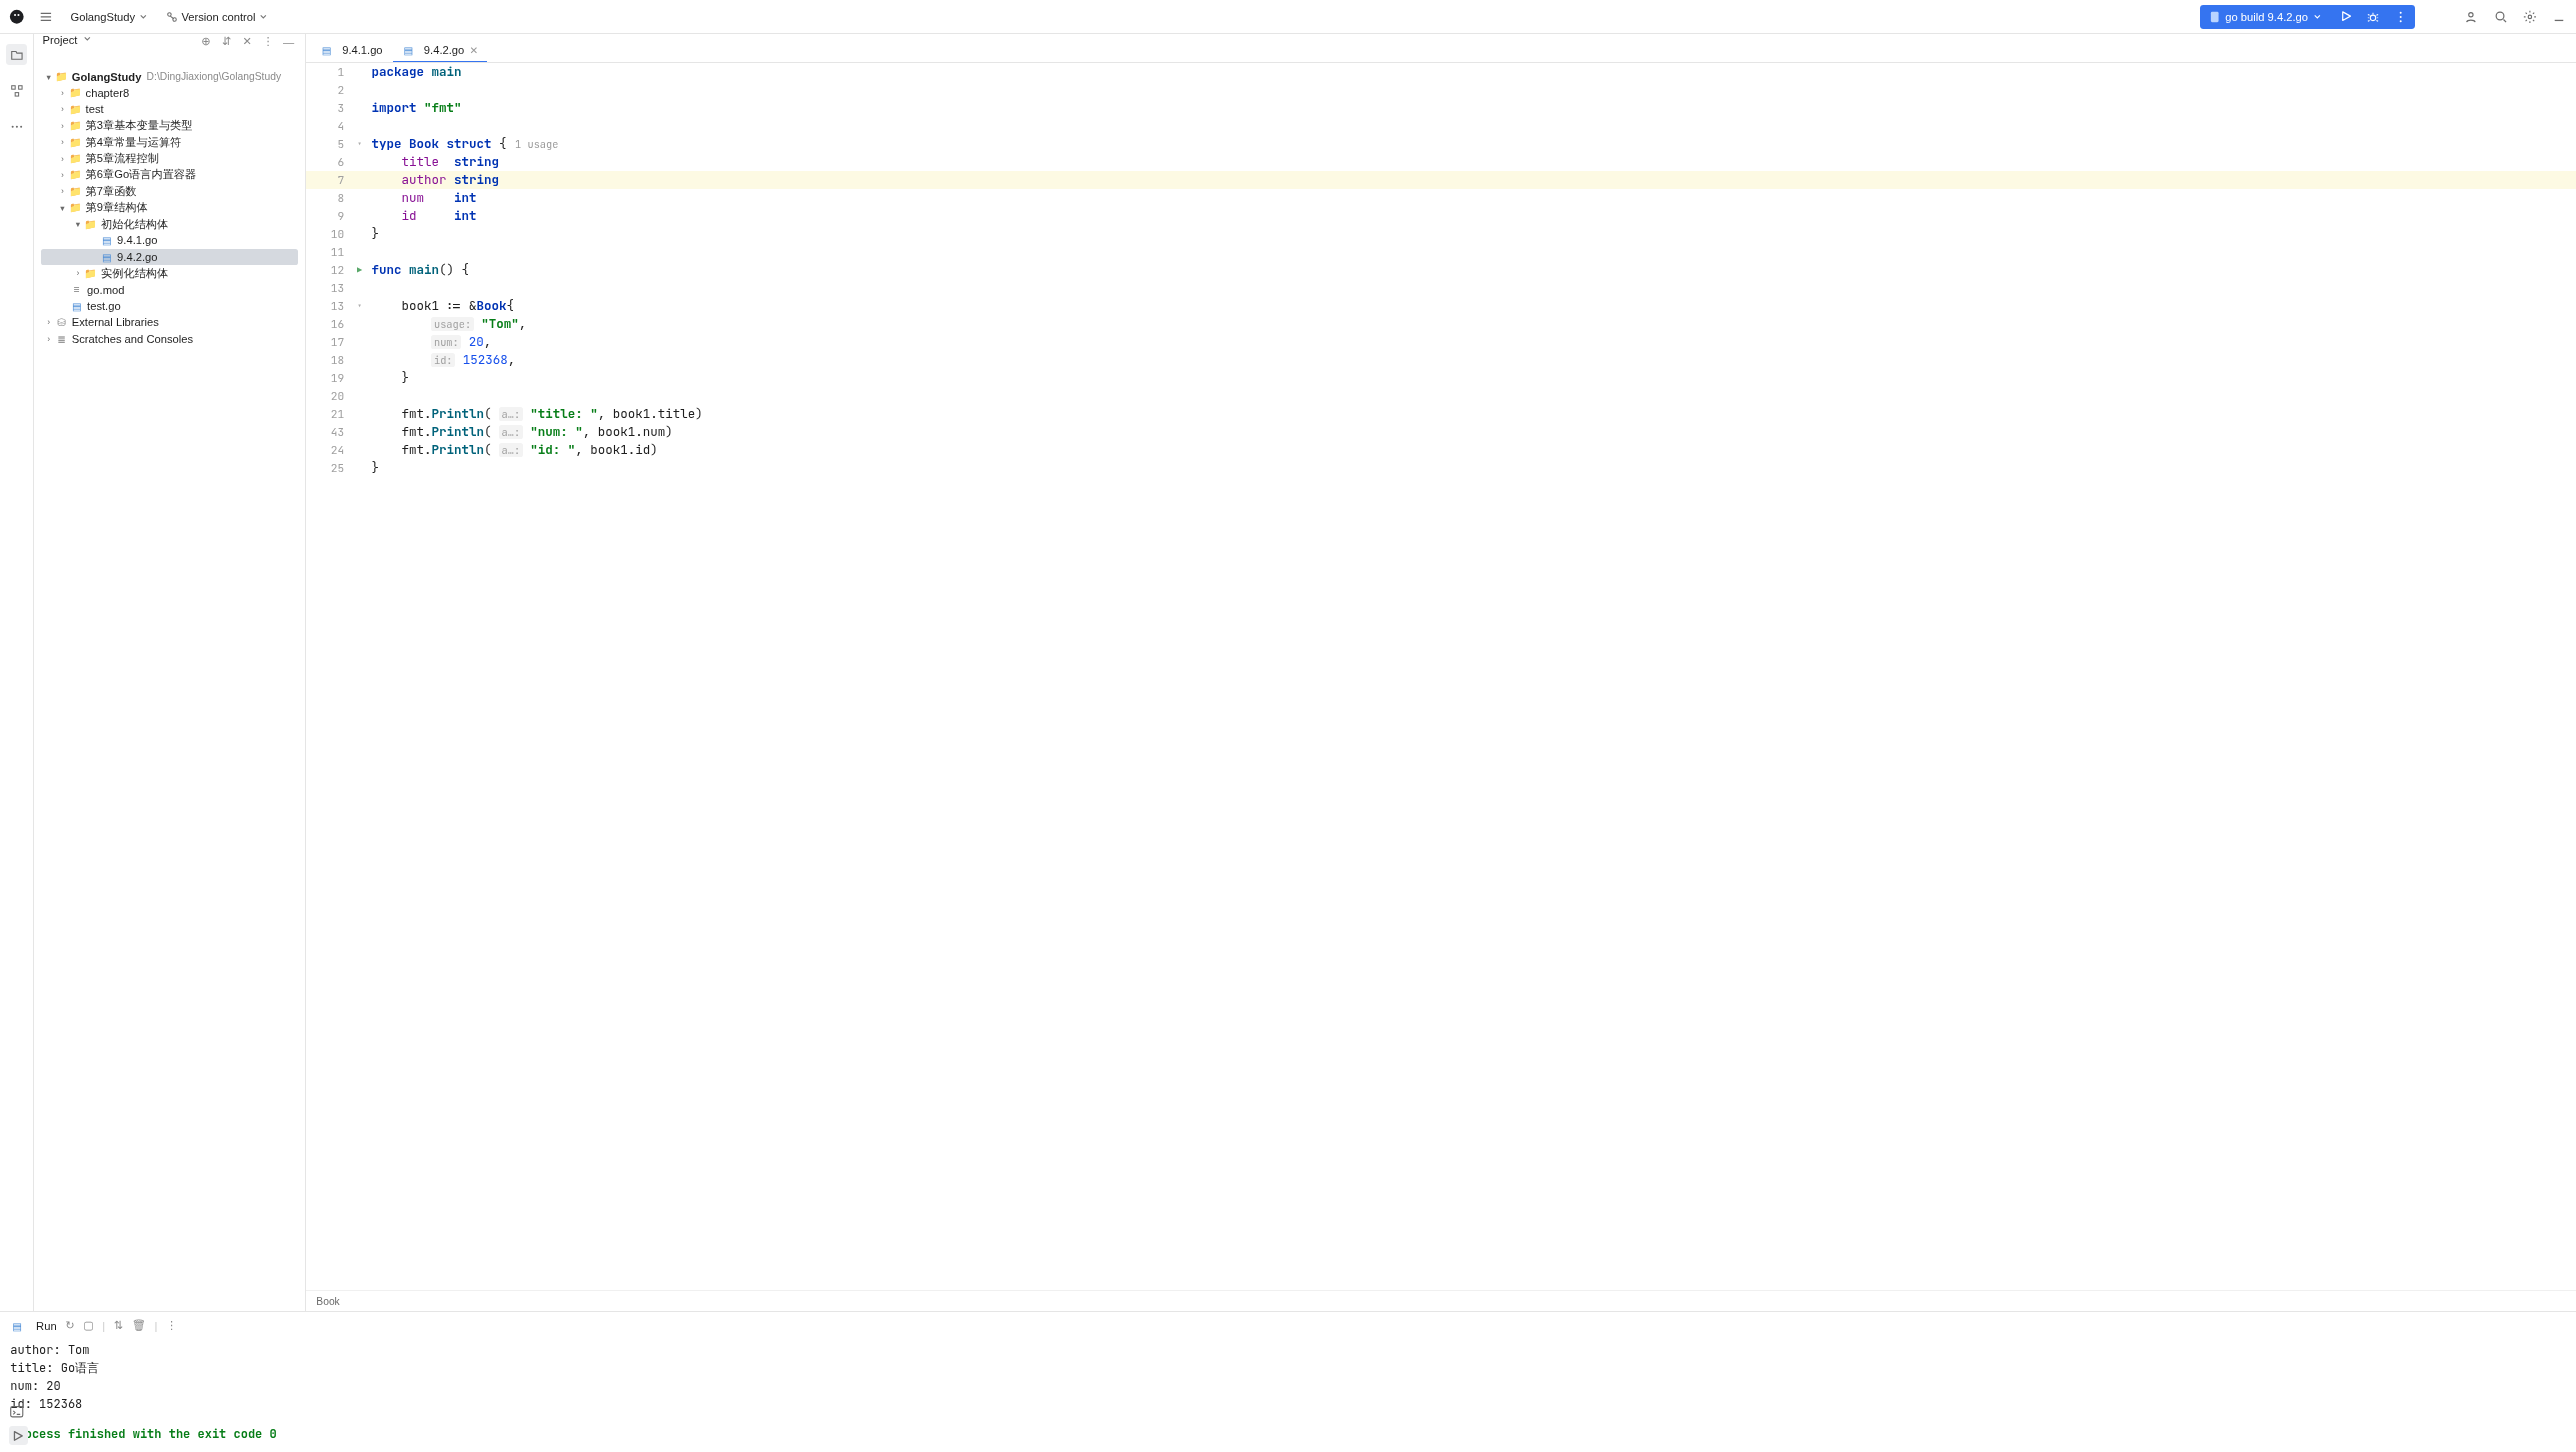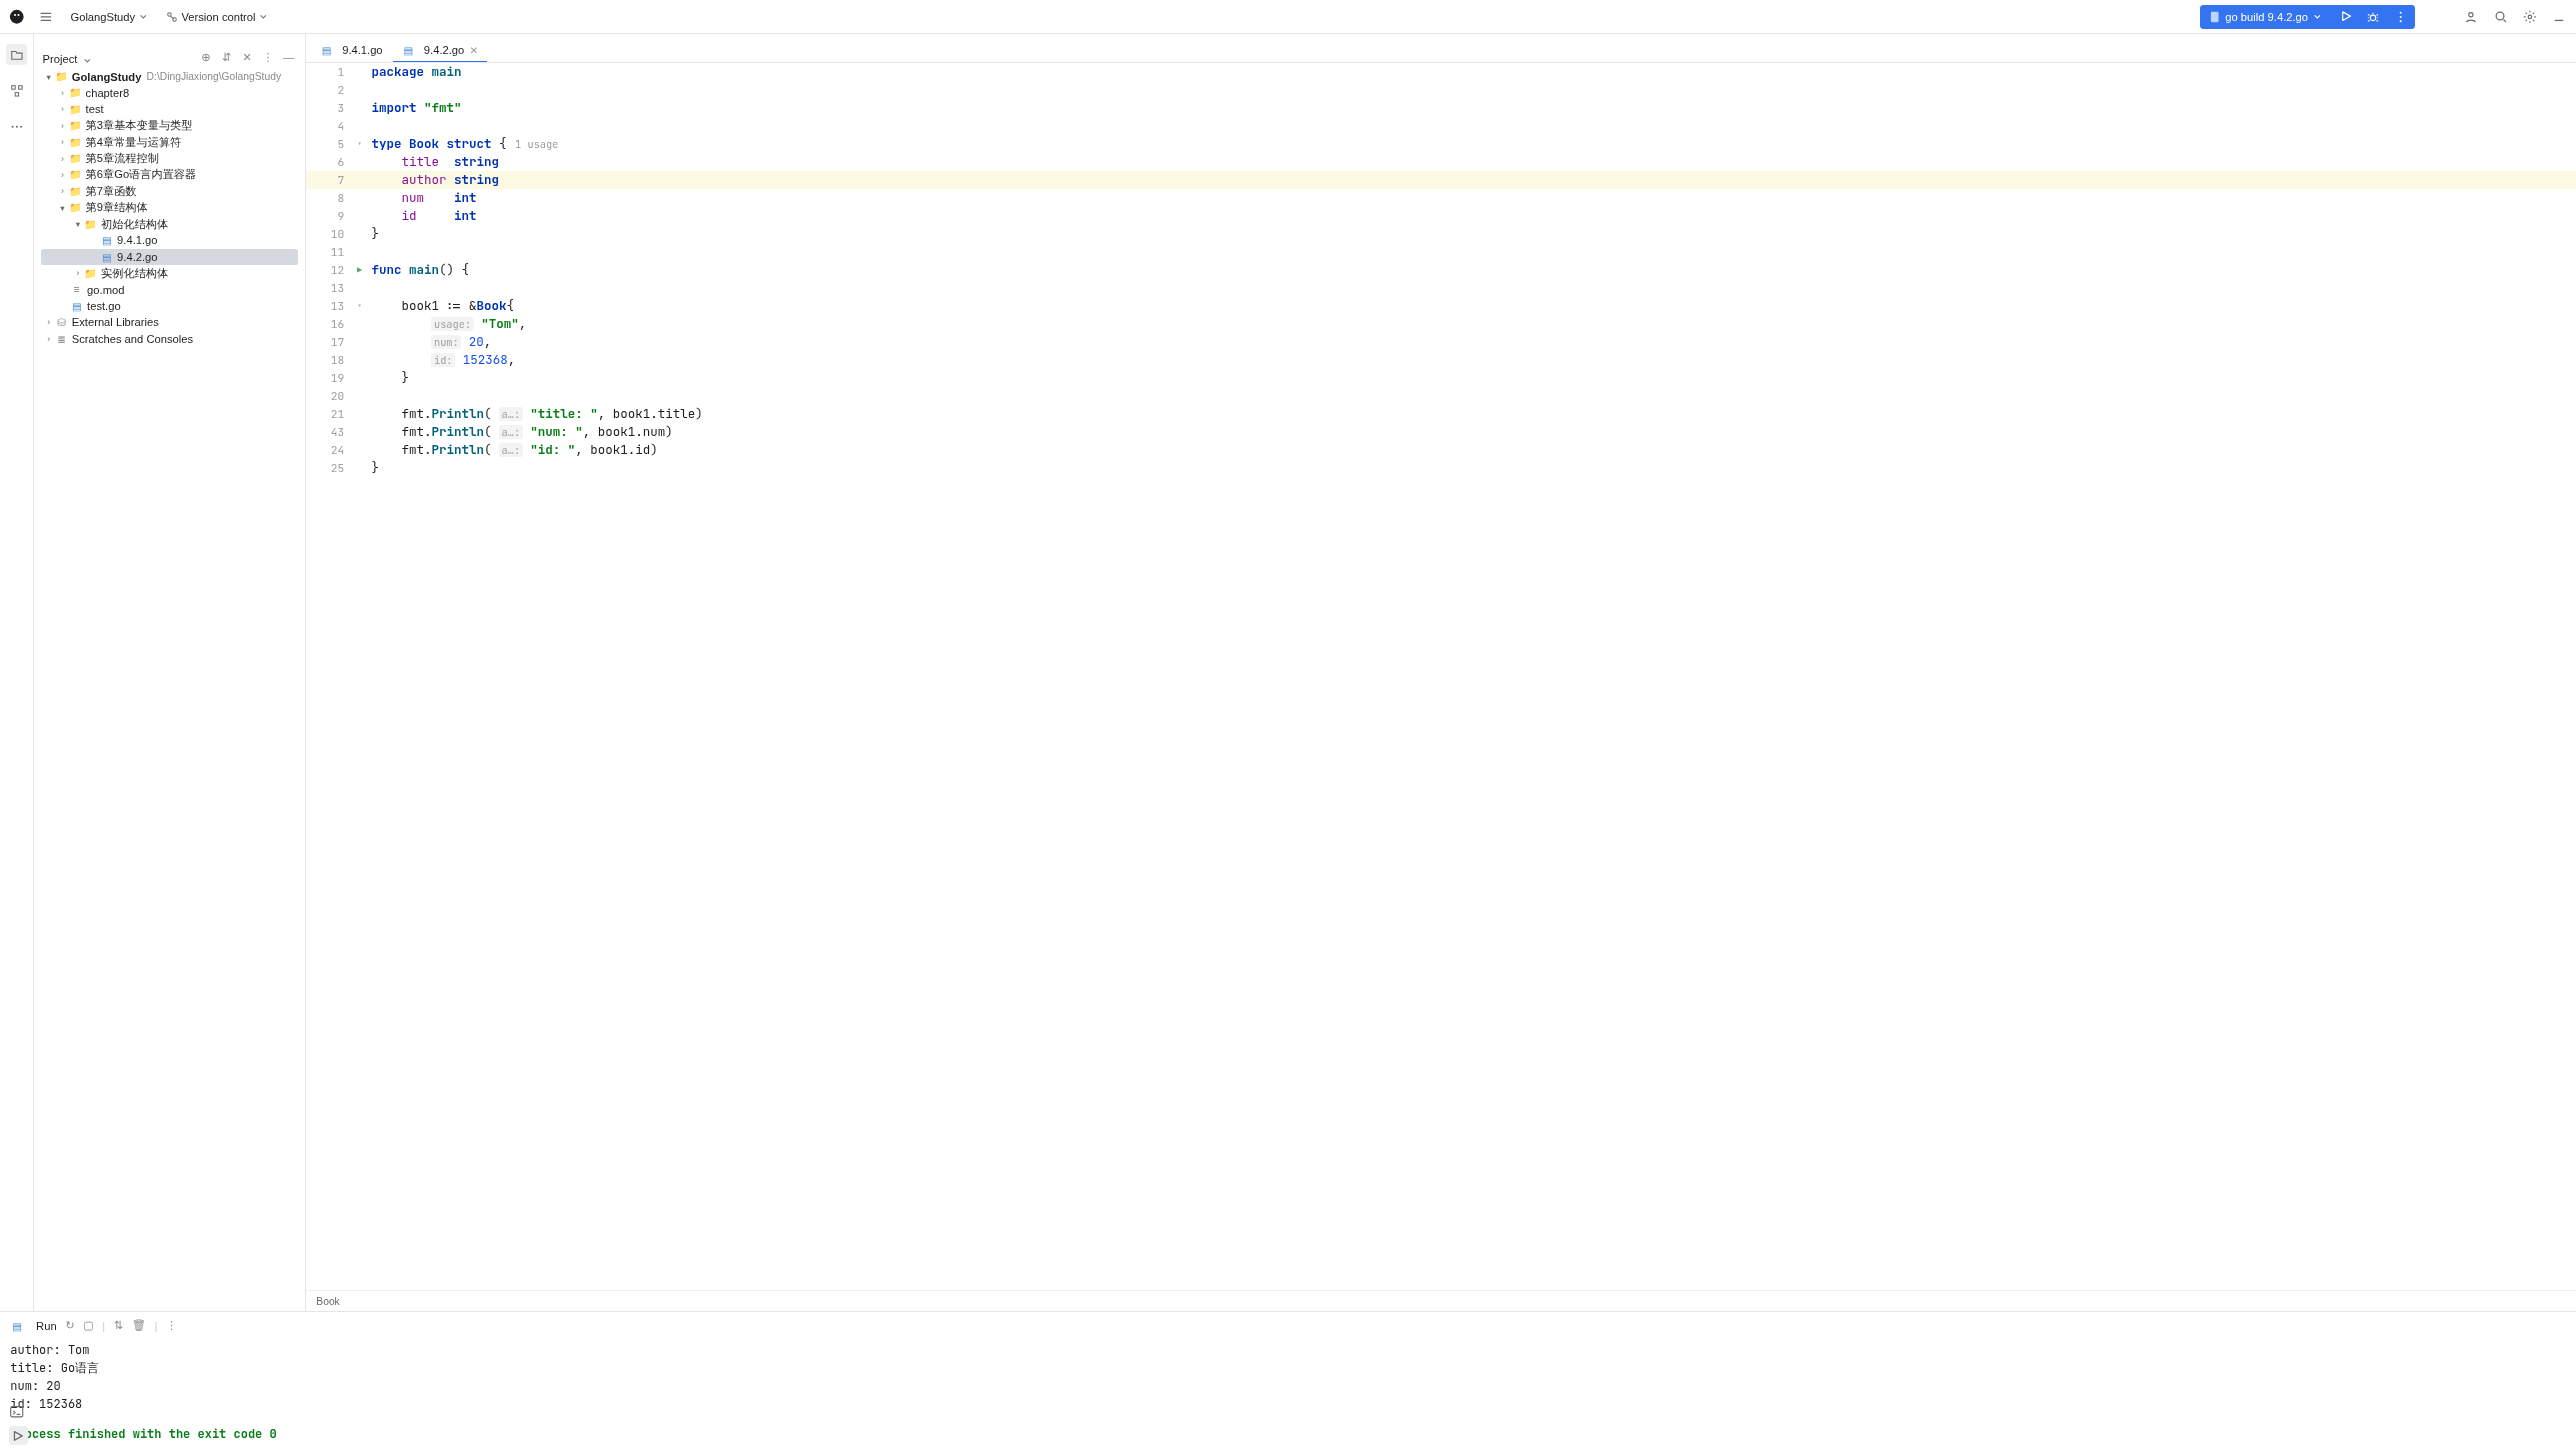--- a/index.html
+++ b/index.html
@@ -15,21 +15,21 @@
 .rc-more { border-radius: 0 3.4px 3.4px 0; }
 .rc-wrap { display: flex; }
 
 .mid { flex: 1; display: flex; min-height: 0; }
 
 .leftbar { width: 34px; border-right: 0.9px solid #e5e5e5; display: flex; flex-direction: column; align-items: center; padding-top: 10.3px; gap: 15.5px; }
 .leftbar .sq { width: 20.7px; height: 20.7px; display:flex;align-items:center;justify-content:center;color:#6b6b6b;border-radius:3.4px;cursor:pointer; }
 .leftbar .sq.active { background: #edeef0; }
 
 .sidebar { width: 272px; border-right: 0.9px solid #e5e5e5; display: flex; flex-direction: column; }
-.side-head { height: 31px; display: flex; align-items: flex-end; padding: 0 8.6px; gap: 5.2px; }
+.side-head { height: 31px; display: flex; align-items: flex-start; padding: 0 8.6px; gap: 5.2px; }
 .side-head .ttl { font-size: 11.2px; color: #1e1e1e; }
 .side-head .sp { flex: 1; }
 .side-head .mini { width:15.5px;height:15.5px;display:flex;align-items:center;justify-content:center;color:#8a8a8a;cursor:pointer; }
 .tree { flex: 1; overflow: auto; padding: 3.4px 6.9px; user-select: none; }
 .node { display: flex; align-items: center; height: 16.4px; border-radius: 2.6px; cursor: pointer; white-space: nowrap; }
 .node.selected { background: #d5d9df; }
 .tw { width: 12px; display:inline-flex; justify-content:center; color:#6b6b6b; font-size:8.6px; }
 .ic { width: 13.8px; display:inline-flex; justify-content:center; margin-right: 3.4px; color:#7a7a7a; font-size:10.3px;}
 .dim { color: #8a8a8a; margin-left: 5.2px; font-size: 10.3px; }
 

